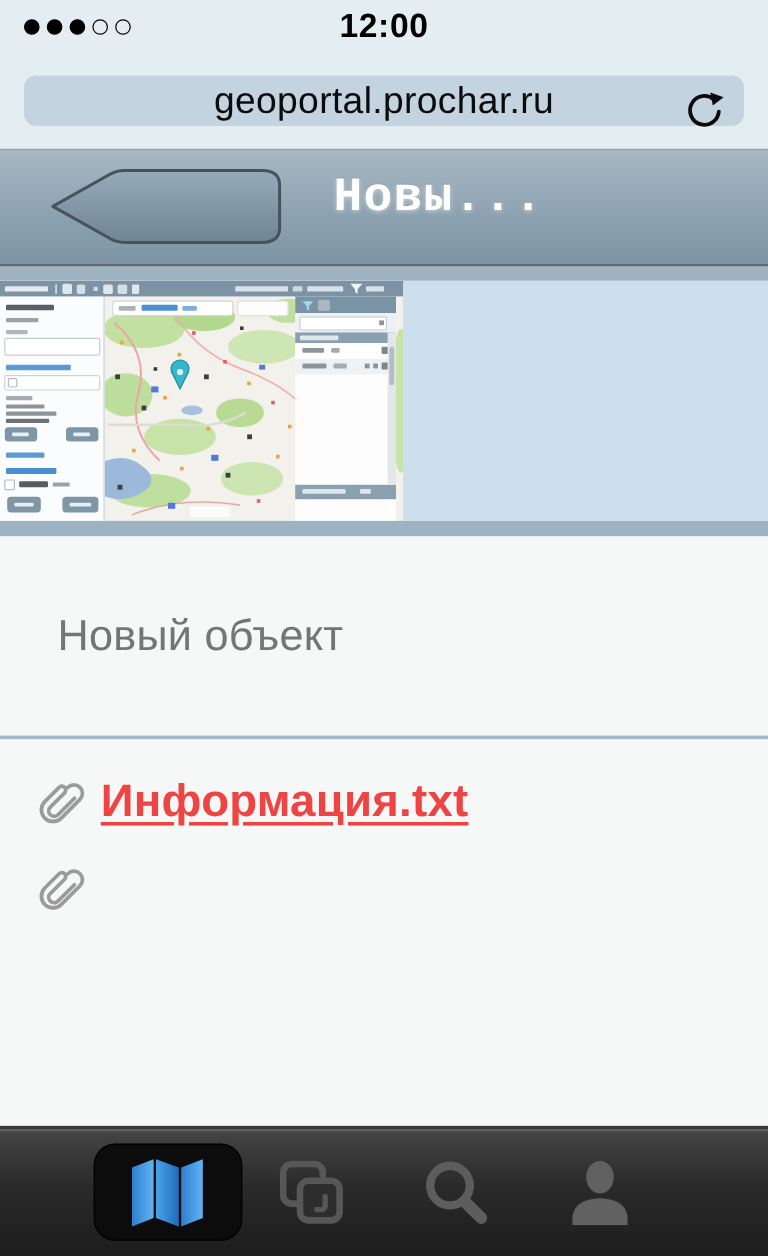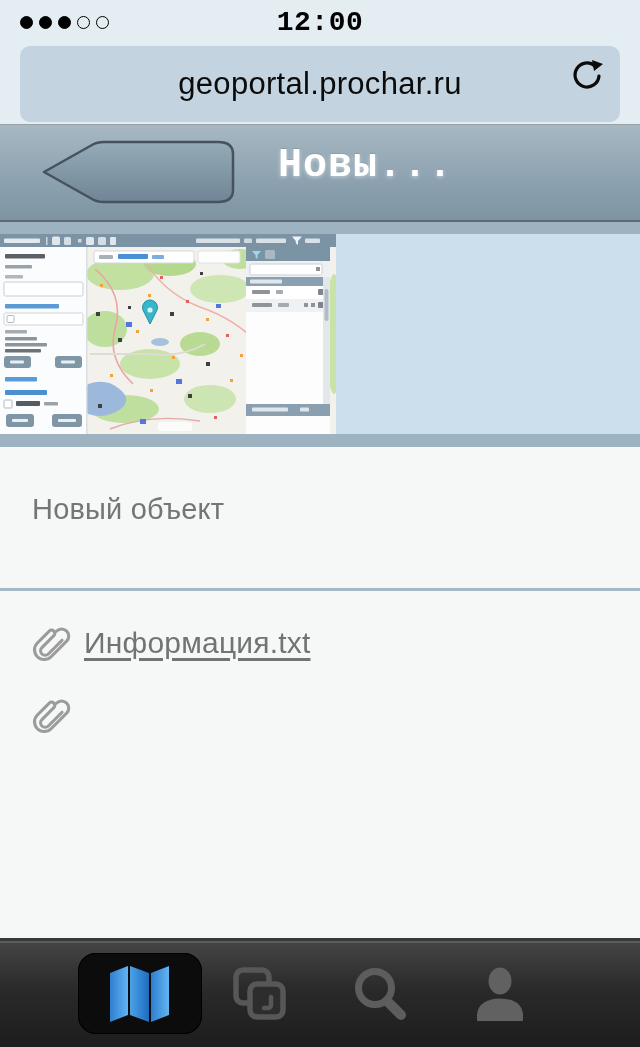--- a/index.html
+++ b/index.html
@@ -7,40 +7,40 @@
     width:640px;height:1047px;overflow:hidden;position:relative;
     font-family:"Liberation Sans","DejaVu Sans",sans-serif;
     background:#f6f7f7;
     -webkit-font-smoothing:antialiased;
   }
   .screen{width:640px;height:1047px;display:flex;flex-direction:column;}
 
   
   .status-bar{
     height:44px;background:#e4edf2;display:flex;align-items:center;
-    position:relative;color:#000;font-family:Liberation Mono, monospace;
+    position:relative;color:#000;
   }
   .signal-dots{display:flex;gap:6px;margin-left:20px;align-items:center;}
   .dot{width:13px;height:13px;border-radius:50%;border:1.5px solid #000;box-sizing:border-box;background:transparent;}
   .dot.filled{background:#000;}
   .status-time{
     position:absolute;left:0;right:0;text-align:center;
     font-size:28px;font-weight:600;letter-spacing:.5px;
   }
   .status-right{position:absolute;right:14px;display:flex;align-items:center;gap:9px;}
   .battery-label{font-size:27px;font-weight:400;}
   .battery{display:flex;align-items:center;}
 
   
   .url-row{
     height:80px;background:#e4edf2;border-bottom:1px solid #96a1a8;
     display:flex;align-items:center;justify-content:center;position:relative;
   }
   .url-field{
-    width:600px;height:76px;background:#c3d4e0;border-radius:10px;
+    width:600px;height:42px;background:#c3d4e0;border-radius:10px;
     display:flex;align-items:center;justify-content:center;position:relative;
   }
   .url-text{font-size:31px;color:#0b0b0b;letter-spacing:.3px;}
   .refresh-btn{position:absolute;right:16px;top:12px;width:34px;height:36px;cursor:pointer;}
 
   
   .nav-header{
     height:95px;border-bottom:2px solid #5c6b76;
     background:linear-gradient(#a7b8c3,#8ea3b1 55%,#7e94a3);
     position:relative;
@@ -63,30 +63,30 @@
 
   
   .band-strip{height:12px;background:#9db3c1;}
   .band-strip.bottom{height:13px;}
   .gallery{height:200px;background:#cbe0ec;position:relative;}
   .thumb{position:absolute;left:0;top:0;display:block;}
 
   
   .content{flex:1;background:#f6f7f7;position:relative;}
   .page-heading{
-    padding:46px 0 0 32px;margin:0;
-    font-size:29px;font-weight:400;color:#757575;letter-spacing:.2px;
+    padding:46px 0 0 32px;margin:16px;
+    font-size:36px;font-weight:400;color:#757575;letter-spacing:.2px;
   }
   .divider{height:3px;background:#a5b8c5;margin-top:62px;}
   .attach-list{padding:28px 0 0 30px;}
   .attach-row{display:flex;align-items:center;margin-bottom:24px;height:48px;}
   .clip{width:44px;height:44px;margin-right:10px;flex:0 0 auto;}
   .attach-link{
-    color:#737373;font-size:30px;text-decoration:underline;
-    text-underline-offset:5px;cursor:pointer;letter-spacing:.2px;
+    color:#ef4444;font-size:38px;text-decoration:underline;
+    text-underline-offset:5px;cursor:pointer;letter-spacing:.2px;font-weight:bold;
   }
 
   
   .tab-bar{
     height:109px;box-sizing:border-box;
     border-top:3px solid #39383a;
     background:linear-gradient(#454545,#2a2a2a 45%,#1d1d1d);
     box-shadow:inset 0 2px 0 rgba(120,120,120,.45);
     display:flex;padding-left:80px;
   }

